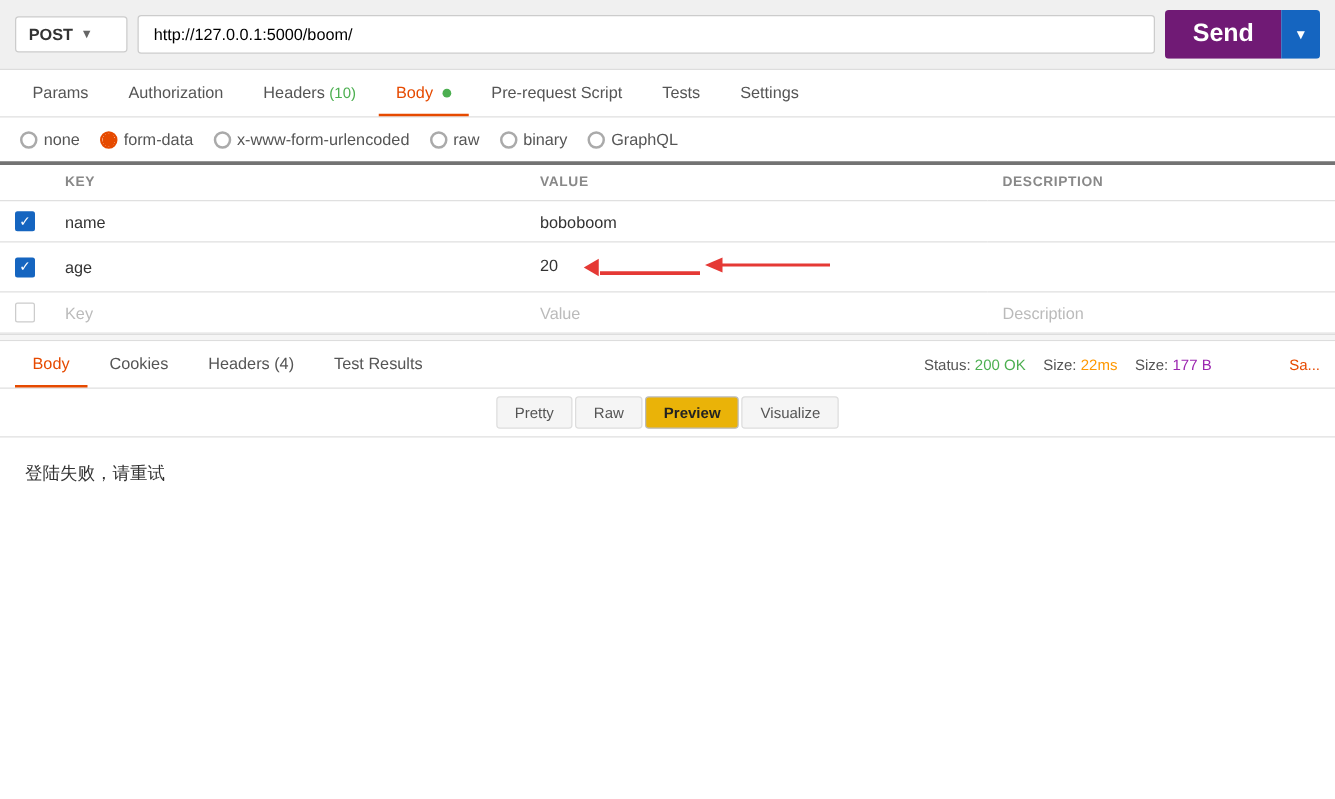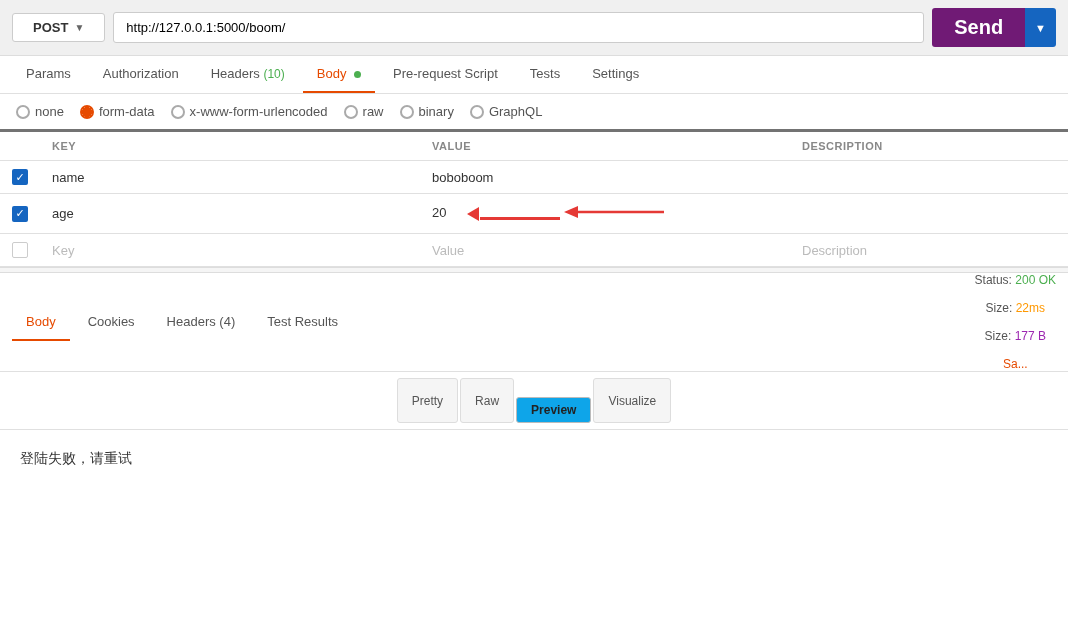--- a/index.html
+++ b/index.html
@@ -13,21 +13,21 @@
       background: #f0f0f0;
       border-bottom: 1px solid #ddd;
       gap: 8px;
     }
     .method-select {
       display: flex;
       align-items: center;
       background: #fff;
       border: 1px solid #ccc;
       border-radius: 3px;
-      padding: 6px 20px;
+      padding: 6px 10px;
       cursor: pointer;
       gap: 6px;
       font-weight: 600;
       font-size: 13px;
       min-width: 90px;
     }
     .method-select .chevron {
       font-size: 10px;
       color: #666;
     }
@@ -225,50 +225,48 @@
     .resp-tab.active {
       color: #e64a00;
       border-bottom: 2px solid #e64a00;
     }
     .status-info {
       display: flex;
       gap: 14px;
       font-size: 12px;
       color: #555;
       align-items: center;
-      flex-direction: column;
     }
     .status-ok { color: #4CAF50; font-weight: 500; }
     .status-time { color: #FF9800; font-weight: 500; }
     .status-size { color: #9C27B0; font-weight: 500; }
-    .status-save { color: #e64a00; cursor: pointer; }
+    .status-save { color: #e64a00; cursor: pointer; margin-left: 48px; }
 
     
     .format-bar {
       display: flex;
       padding: 6px 12px;
       gap: 2px;
       border-bottom: 1px solid #e0e0e0;
       justify-content: center;
     }
     .fmt-btn {
       padding: 5px 14px;
       border: 1px solid #ddd;
       background: #f5f5f5;
       border-radius: 3px;
       cursor: pointer;
       font-size: 12px;
       color: #555;
     }
     .fmt-btn.active {
-      background: #0ea5e9;
+      background: #eab308;
       font-weight: 600;
       color: #222;
       border-color: #bbb;
-      margin-top: 19px;
     }
 
     
     .response-body {
       padding: 20px 20px;
       font-size: 14px;
       color: #333;
     }
 
     .divider-line {

